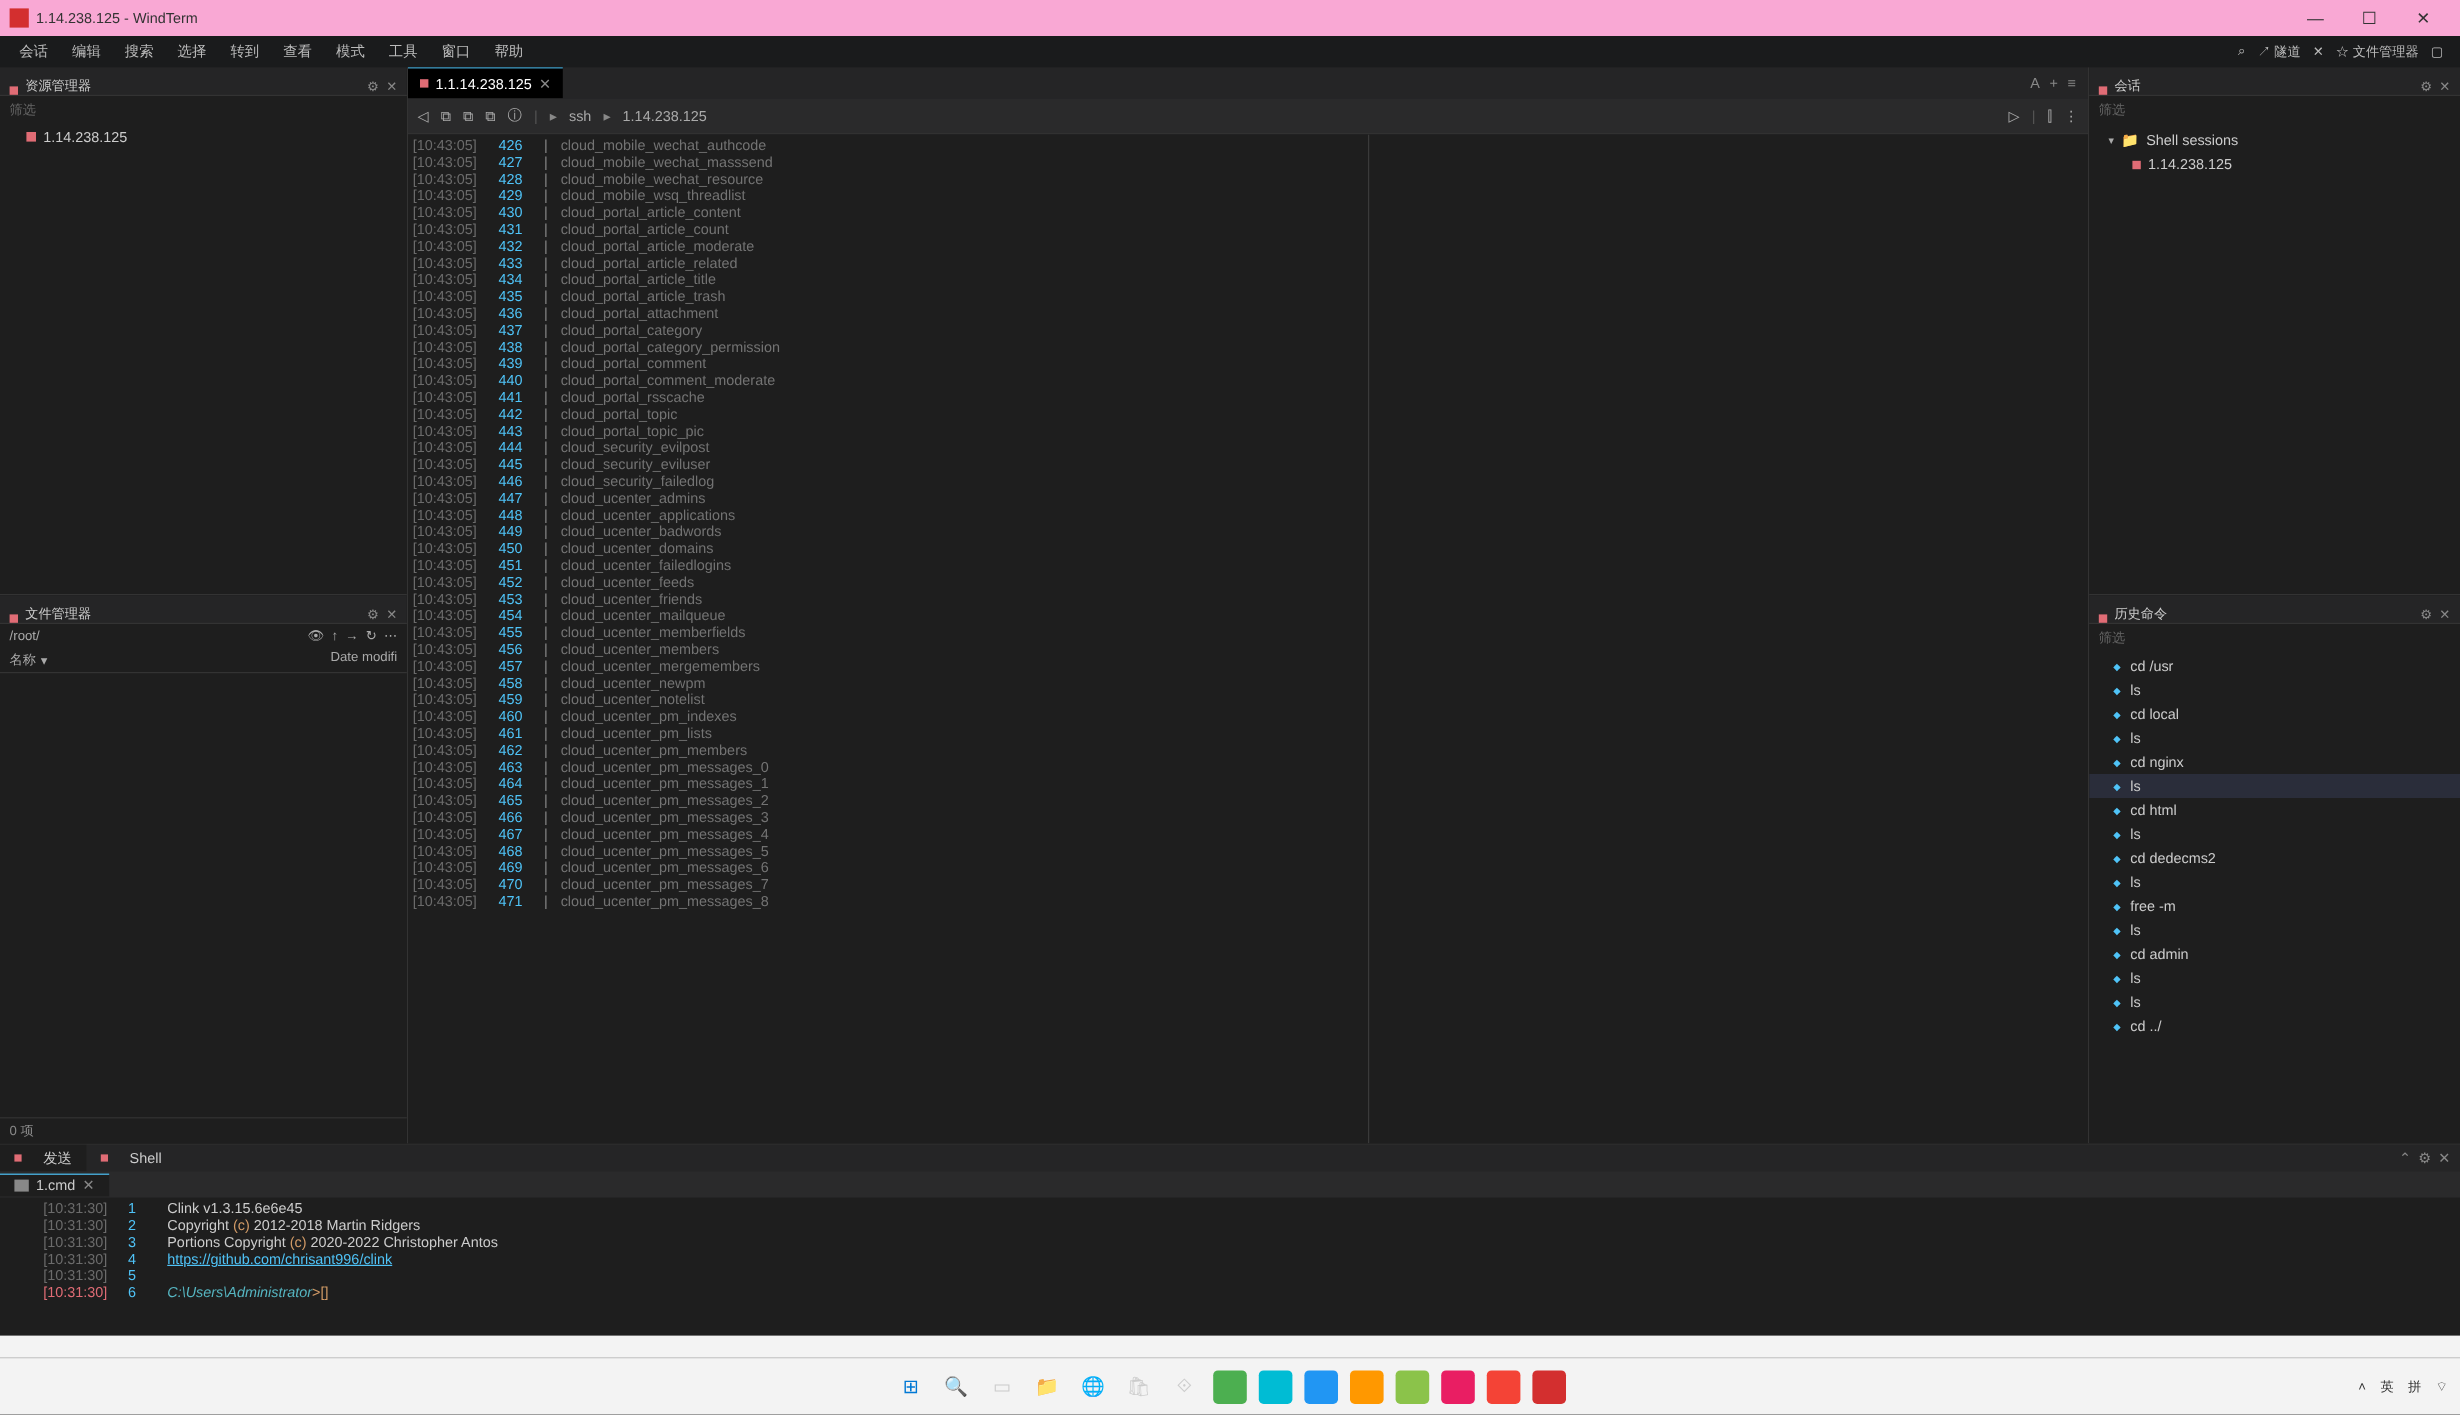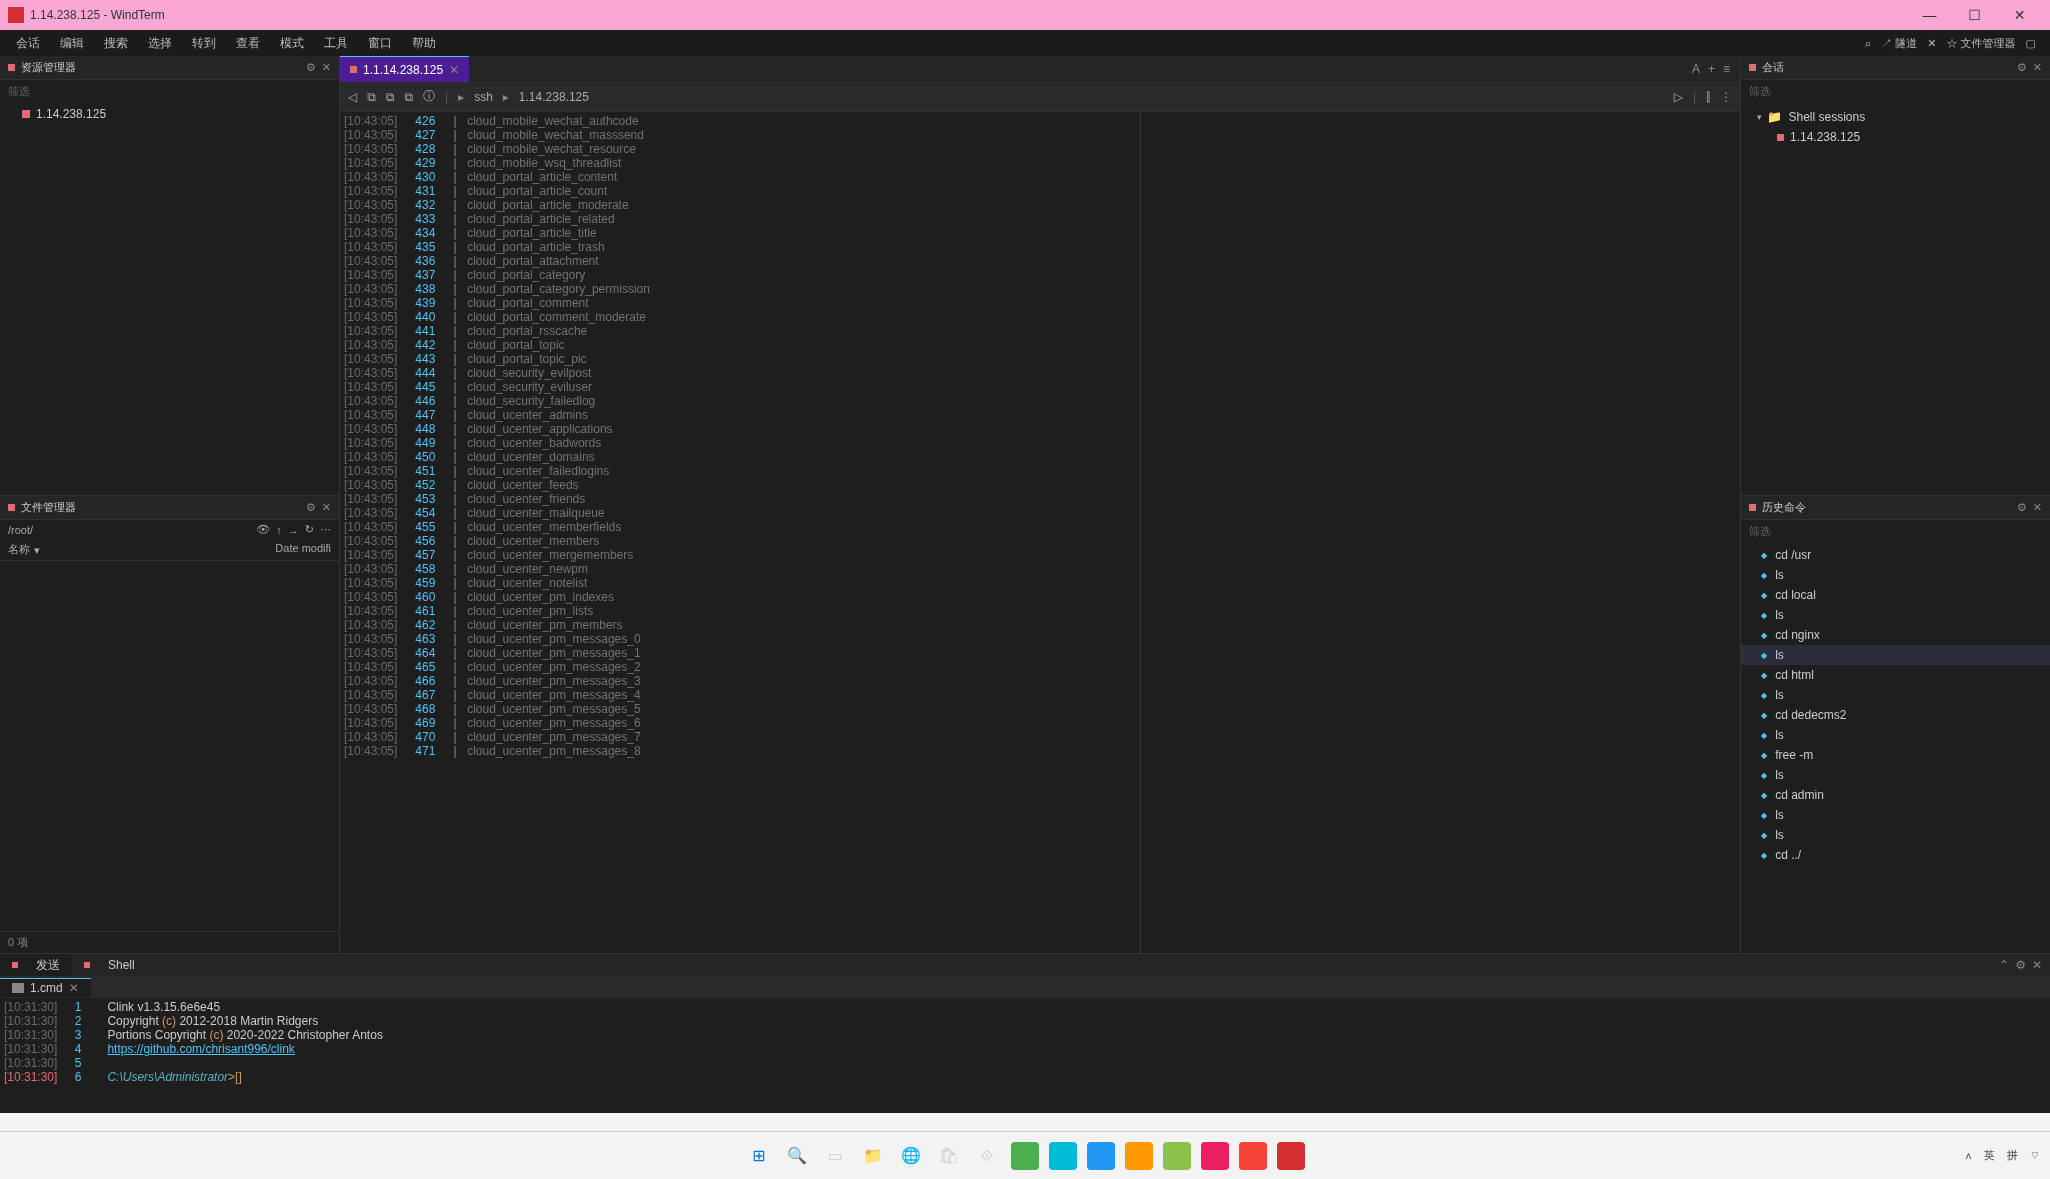--- a/index.html
+++ b/index.html
@@ -9,40 +9,40 @@
 .titlebar .title { flex: 1; font-size: 12px; }
 .titlebar .win-controls { display: flex; gap: 0; }
 .titlebar .win-btn { width: 45px; height: 30px; display: flex; align-items: center; justify-content: center; font-size: 14px; cursor: pointer; }
 .menubar { height: 26px; background: #1a1b1c; display: flex; align-items: center; padding: 0 6px; color: #bbb; }
 .menubar .menu-item { padding: 3px 10px; cursor: pointer; font-size: 12px; }
 .menubar .right-tools { margin-left: auto; display: flex; align-items: center; gap: 10px; padding-right: 8px; }
 .menubar .right-tools span { cursor: pointer; font-size: 11px; }
 .main-area { flex: 1; display: flex; overflow: hidden; }
 .left-column { width: 340px; display: flex; flex-direction: column; border-right: 1px solid #333; }
 .panel { display: flex; flex-direction: column; background: #1e1e1e; }
-.panel-header { height: 24px; background: #252526; display: flex; align-items: center; padding: 0 8px; color: #ccc; font-size: 11px; border-bottom: 1px solid #333; }
+.panel-header { height: 24px; background: #252526; display: flex; align-items: flex-end; padding: 0 8px; color: #ccc; font-size: 11px; border-bottom: 1px solid #333; }
 .panel-header .dot { width: 7px; height: 7px; background: #e06c75; margin-right: 6px; }
 .panel-header .title { flex: 1; }
 .panel-header .icons { display: flex; gap: 6px; color: #888; }
 .panel-header .icons span { cursor: pointer; }
 .panel-body { flex: 1; overflow: auto; }
 .filter-row { padding: 4px 8px; color: #666; font-size: 11px; }
 .tree-item { padding: 4px 8px 4px 22px; display: flex; align-items: center; gap: 6px; cursor: pointer; }
 .tree-item .sq { width: 8px; height: 8px; background: #e06c75; }
 .explorer-panel { flex: 0 0 440px; border-bottom: 1px solid #333; }
 .file-panel { flex: 1; }
 .path-row { display: flex; align-items: center; padding: 3px 8px; gap: 6px; color: #aaa; font-size: 11px; }
 .path-row .path { flex: 1; }
 .path-row .ic { cursor: pointer; }
 .file-header-row { display: flex; padding: 3px 8px; color: #aaa; font-size: 11px; border-bottom: 1px solid #333; }
 .file-header-row .col1 { flex: 1; display: flex; align-items: flex-end; gap: 4px; }
 .file-count { padding: 3px 8px; color: #888; font-size: 11px; border-top: 1px solid #333; position: absolute; bottom: 0; left: 0; right: 0; background: #1e1e1e; }
 .center-column { flex: 1; display: flex; flex-direction: column; }
 .tab-bar { height: 26px; background: #252526; display: flex; align-items: center; }
-.tab { height: 26px; display: flex; align-items: center; padding: 0 10px; gap: 6px; background: #4c1d95; border-top: 1px solid #4fc3f7; color: #fff; cursor: pointer; }
+.tab { height: 26px; display: flex; align-items: center; padding: 0 10px; gap: 6px; background: #000000; border-top: 1px solid #4fc3f7; color: #fff; cursor: pointer; }
 .tab .sq { width: 7px; height: 7px; background: #e06c75; }
 .tab .close { color: #888; cursor: pointer; }
 .tab-tools { margin-left: auto; display: flex; gap: 8px; padding-right: 10px; color: #888; }
 .toolbar-row { height: 30px; background: #2a2a2b; display: flex; align-items: center; padding: 0 8px; gap: 10px; color: #aaa; border-bottom: 1px solid #333; }
 .toolbar-row .tbtn { cursor: pointer; }
 .toolbar-row .sep { color: #555; }
 .toolbar-row .caret-r { color: #888; }
 .toolbar-row .tools-right { margin-left: auto; display: flex; gap: 10px; }
 .terminal-area { flex: 1; overflow: auto; background: #1e1e1e; font-family: Consolas, monospace; font-size: 12px; padding: 2px 0; position: relative; }
 .term-line { display: flex; white-space: pre; }
@@ -69,21 +69,21 @@
 .btab { padding: 3px 12px; cursor: pointer; display: flex; align-items: center; gap: 18px; }
 .btab.active { background: #1e1e1e; }
 .btab .dot { width: 6px; height: 6px; background: #e06c75; }
 .bottom-tabs .rt { margin-left: auto; display: flex; gap: 6px; padding-right: 8px; color: #888; }
 .bottom-sub-tabs { height: 22px; background: #2a2a2b; display: flex; align-items: center; }
 .sub-tab { padding: 2px 12px; background: #1e1e1e; display: flex; align-items: center; gap: 6px; cursor: pointer; border-top: 1px solid #4fc3f7; }
 .sub-tab .ic { width: 12px; height: 10px; background: #888; }
 .sub-tab .close { color: #888; }
 .bottom-term { flex: 1; overflow: auto; font-family: Consolas, monospace; font-size: 12px; padding: 2px 0; }
 .bt-line { display: flex; white-space: pre; }
-.bt-line .ts { color: #6b6b6b; padding-left: 4px; }
+.bt-line .ts { color: #6b6b6b; padding-left: 4px; margin-left: 32px; }
 .bt-line .ts.red { color: #e06c75; }
 .bt-line .num { color: #4fc3f7; width: 30px; text-align: right; padding-right: 6px; }
 .bt-line .txt { color: #ccc; }
 .bt-line .paren { color: #d19a66; }
 .bt-line .link { color: #4fc3f7; text-decoration: underline; }
 .bt-line .prompt { color: #56b6c2; font-style: italic; }
 .bt-line .caret { color: #d19a66; }
 .taskbar { height: 48px; background: #f3f3f3; display: flex; align-items: center; justify-content: center; gap: 10px; border-top: 1px solid #ccc; }
 .taskbar .tb-icon { width: 28px; height: 28px; border-radius: 4px; cursor: pointer; display: flex; align-items: center; justify-content: center; font-size: 16px; }
 .taskbar .tb-right { position: absolute; right: 10px; display: flex; align-items: center; gap: 12px; color: #333; font-size: 11px; }

